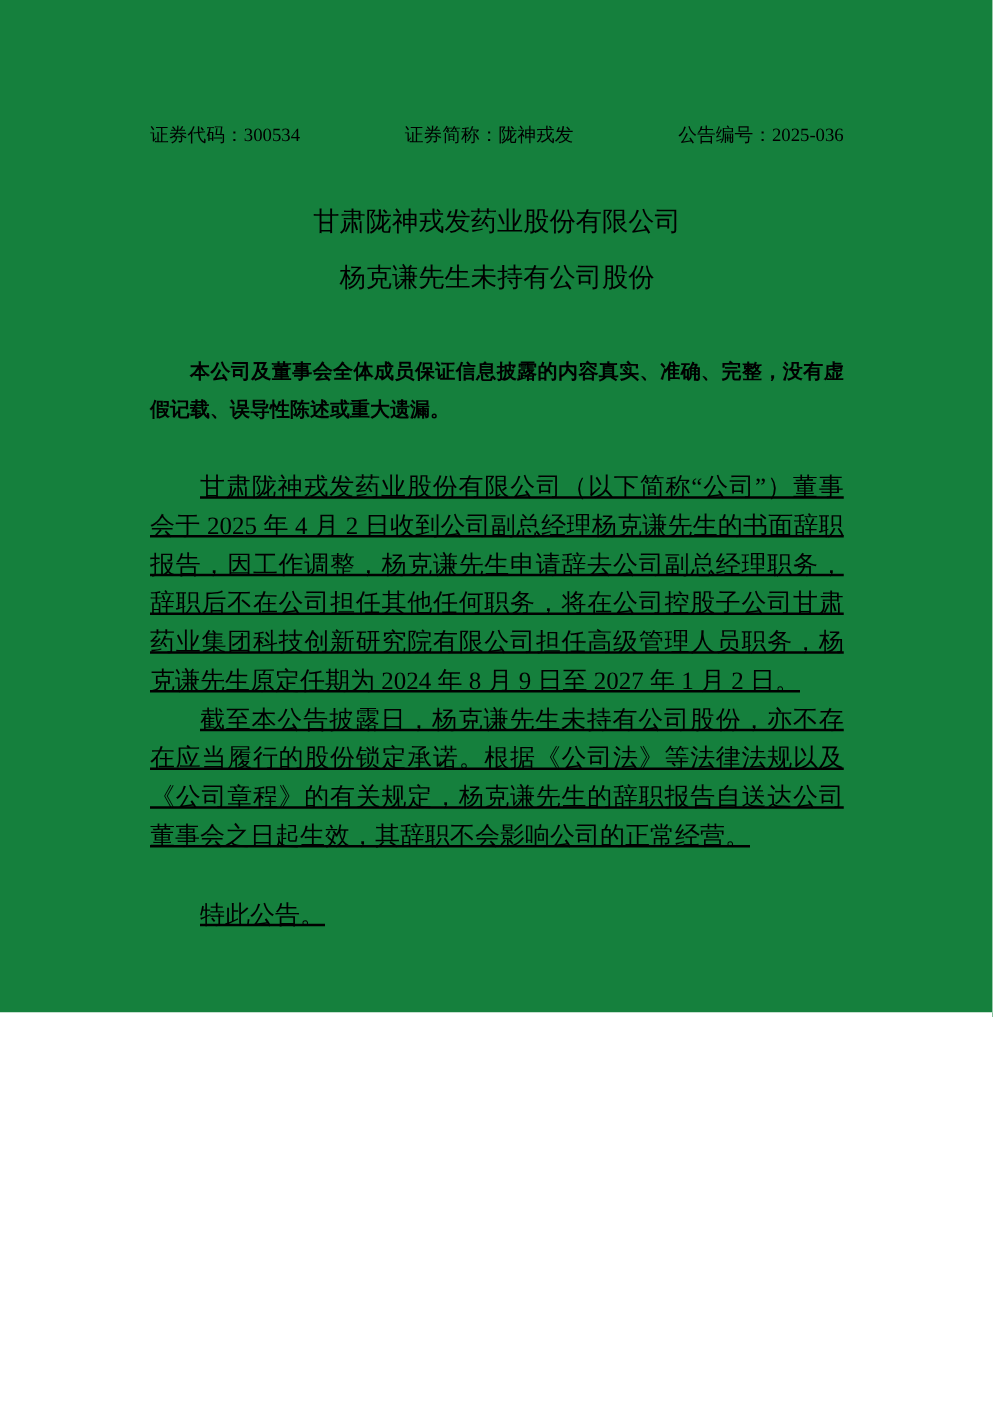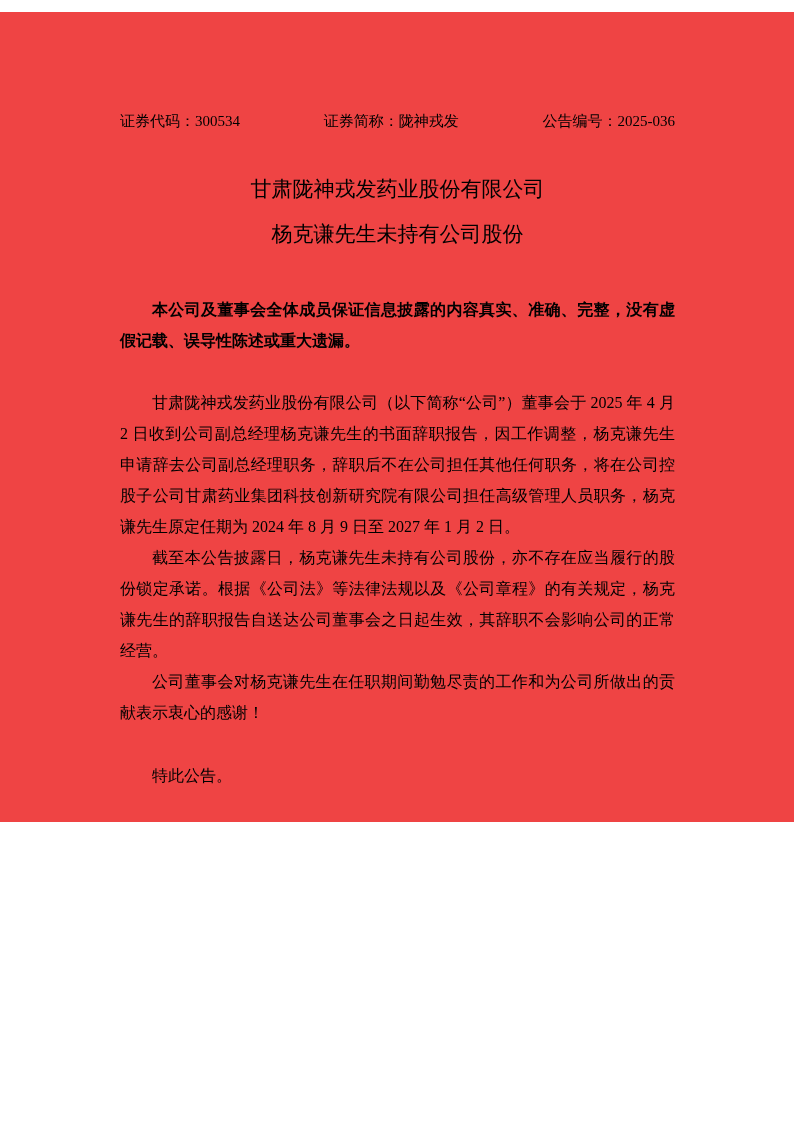--- a/index.html
+++ b/index.html
@@ -4,22 +4,22 @@
 <style>
   html, body {
     margin: 0;
     padding: 0;
     background: #ffffff;
   }
   .page {
     position: relative;
     width: 794px;
     height: 810px;
-    margin: 12px auto;
-    background: #ef4444;
+    margin: 0 auto;
+    background: #15803d;
     box-sizing: border-box;
     padding: 100px 119px 0 120px;
     font-family: "Liberation Serif", "DejaVu Serif", serif;
     color: #000000;
     overflow: hidden;
   }
   .doc-header {
     display: flex;
     justify-content: space-between;
     align-items: baseline;
@@ -39,24 +39,25 @@
   .disclaimer {
     margin: 48px 0 31px 0;
     font-size: 16px;
     font-weight: bold;
     line-height: 31px;
     text-indent: 2em;
     text-align: justify;
   }
   .para {
     margin: 0;
-    font-size: 16px;
+    font-size: 20px;
     line-height: 31px;
     text-indent: 2em;
     text-align: justify;
+    text-decoration: underline;
   }
   .closing {
     margin-top: 32px;
     text-align: left;
   }
   .signature {
     margin-top: 58px;
     margin-left: auto;
     margin-right: 27px;
     width: max-content;
@@ -76,21 +77,20 @@
     <span>公告编号：2025-036</span>
   </div>
 
   <h1 class="title title-1">甘肃陇神戎发药业股份有限公司</h1>
   <h1 class="title title-2">杨克谦先生未持有公司股份</h1>
 
   <p class="disclaimer">本公司及董事会全体成员保证信息披露的内容真实、准确、完整，没有虚假记载、误导性陈述或重大遗漏。</p>
 
   <p class="para">甘肃陇神戎发药业股份有限公司（以下简称“公司”）董事会于 2025 年 4 月 2 日收到公司副总经理杨克谦先生的书面辞职报告，因工作调整，杨克谦先生申请辞去公司副总经理职务，辞职后不在公司担任其他任何职务，将在公司控股子公司甘肃药业集团科技创新研究院有限公司担任高级管理人员职务，杨克谦先生原定任期为 2024 年 8 月 9 日至 2027 年 1 月 2 日。</p>
   <p class="para">截至本公告披露日，杨克谦先生未持有公司股份，亦不存在应当履行的股份锁定承诺。根据《公司法》等法律法规以及《公司章程》的有关规定，杨克谦先生的辞职报告自送达公司董事会之日起生效，其辞职不会影响公司的正常经营。</p>
-  <p class="para">公司董事会对杨克谦先生在任职期间勤勉尽责的工作和为公司所做出的贡献表示衷心的感谢！</p>
 
   <p class="para closing">特此公告。</p>
 
   <div class="signature">
     <div>甘肃陇神戎发药业股份有限公司董事会</div>
   </div>
 
 </div>
 
 </body></html>

